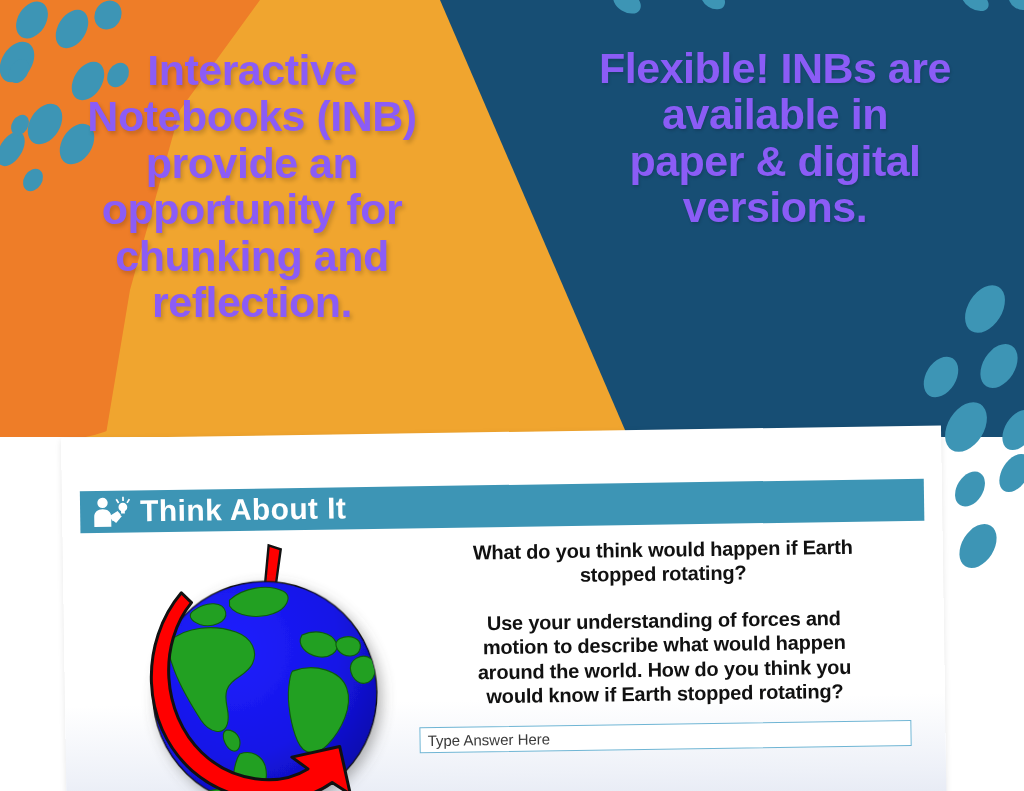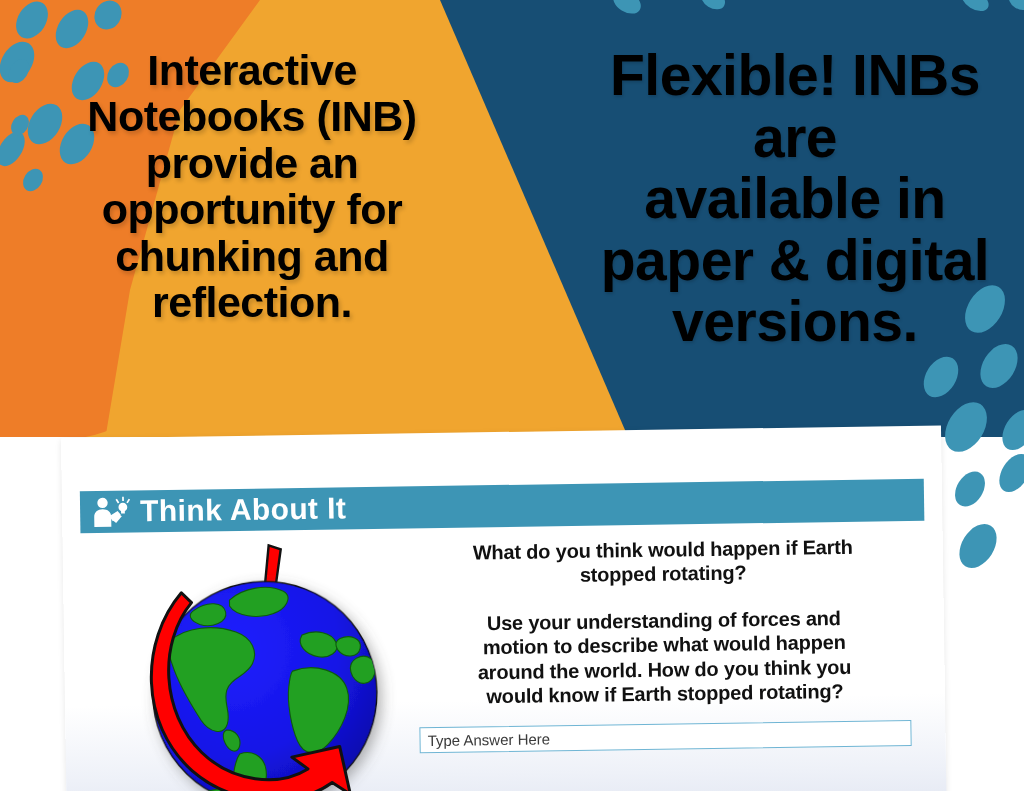--- a/index.html
+++ b/index.html
@@ -49,37 +49,37 @@
   
   .dot {
     position: absolute;
     background: #3D95B5;
     border-radius: 50%;
   }
 
   
   .headline {
     position: absolute;
-    color: #000000;
+    color: #8b5cf6;
     font-weight: bold;
     text-align: center;
     line-height: 1.08;
     letter-spacing: -0.5px;
     text-shadow: 2px 3px 4px rgba(0,0,0,0.18);
     white-space: pre-line;
   }
   #headline-left {
     left: 52px; top: 47px;
     width: 400px;
     font-size: 43px;
   }
   #headline-right {
-    left: 580px; top: 45px;
+    left: 560px; top: 45px;
     width: 430px;
-    font-size: 57px;
+    font-size: 43px;
     text-shadow: 1px 2px 3px rgba(0,0,0,0.15);
   }
 
   
   #worksheet-card {
     position: absolute;
     left: 61px;
     top: 432px;
     width: 880px;
     height: 372px;

